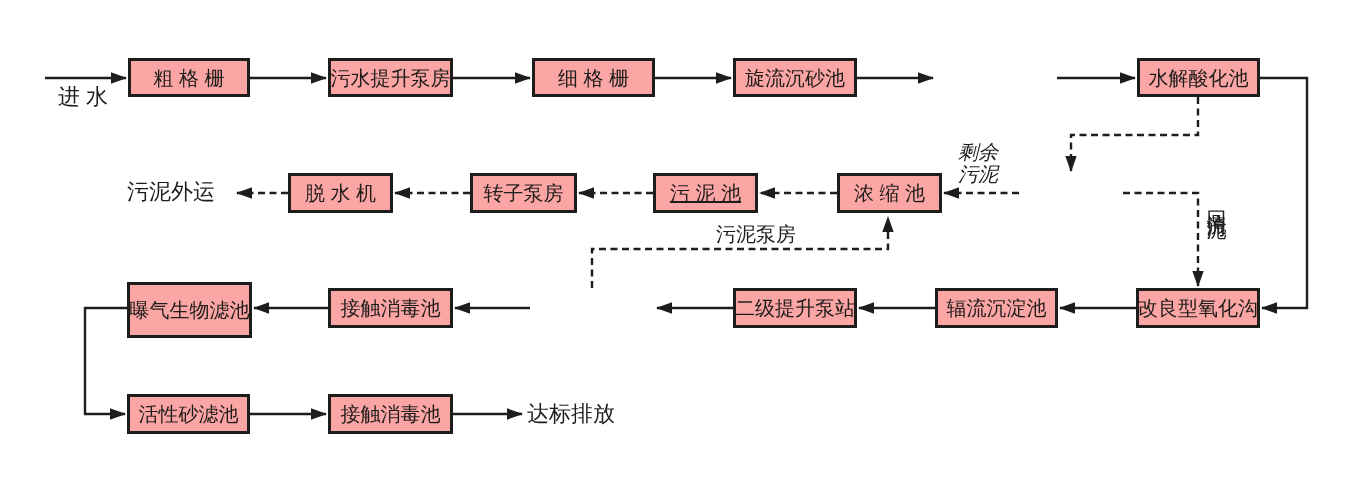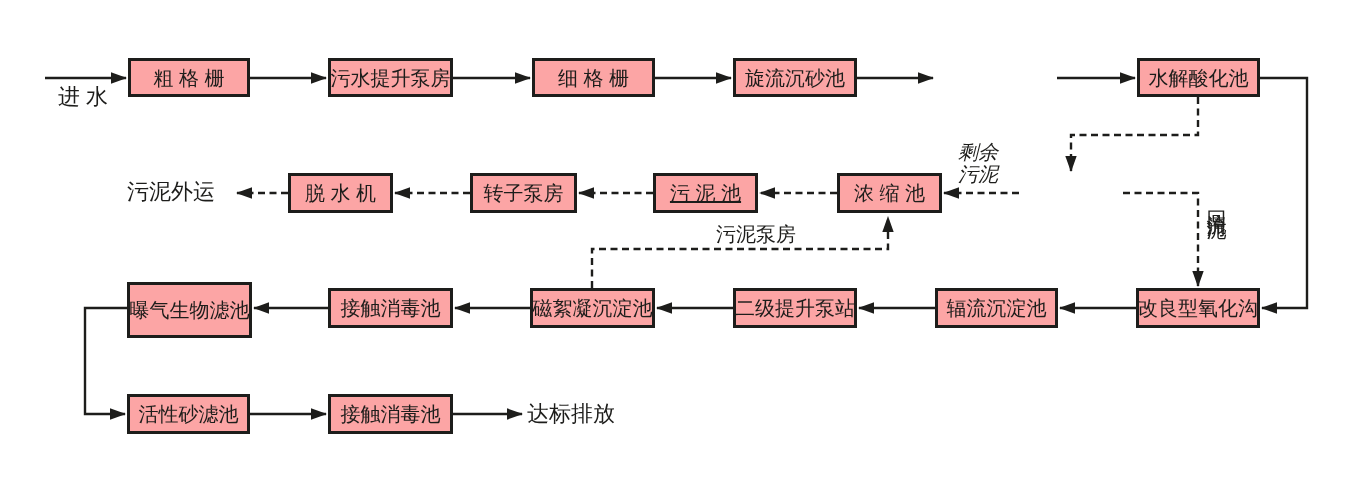--- a/index.html
+++ b/index.html
@@ -99,21 +99,20 @@
   <div class="node" style="left:733px; top:58px;  width:124px; height:39px;">旋流沉砂池</div>
   <div class="node" style="left:1137px; top:58px; width:123px; height:39px;">水解酸化池</div>
 
   <div class="node" style="left:288px; top:173px;  width:105px; height:40px;">脱 水 机</div>
   <div class="node" style="left:470px; top:173px;  width:107px; height:40px;">转子泵房</div>
   <div class="node" style="left:653px; top:173px;  width:105px; height:40px;text-decoration:underline;">污 泥 池</div>
   <div class="node" style="left:837px; top:173px;  width:105px; height:40px;">浓 缩 池</div>
 
   <div class="node" style="left:127px; top:282px;  width:125px; height:56px;">曝气生物滤池</div>
   <div class="node" style="left:328px; top:288px;  width:125px; height:40px;">接触消毒池</div>
-  <div class="node" style="left:530px; top:288px;  width:125px; height:40px;">磁絮凝沉淀池</div>
   <div class="node" style="left:733px; top:288px;  width:124px; height:40px;">二级提升泵站</div>
   <div class="node" style="left:935px; top:288px;  width:123px; height:40px;">辐流沉淀池</div>
   <div class="node" style="left:1136px; top:288px; width:124px; height:40px;">改良型氧化沟</div>
 
   <div class="node" style="left:127px; top:394px; width:123px; height:40px;">活性砂滤池</div>
   <div class="node" style="left:328px; top:394px; width:125px; height:40px;">接触消毒池</div>
 
   <div class="lbl" style="left:58px; top:85px;">进 水</div>
   <div class="lbl" style="left:127px; top:180px;">污泥外运</div>
   <div class="lbl" style="left:527px; top:402px;">达标排放</div>

